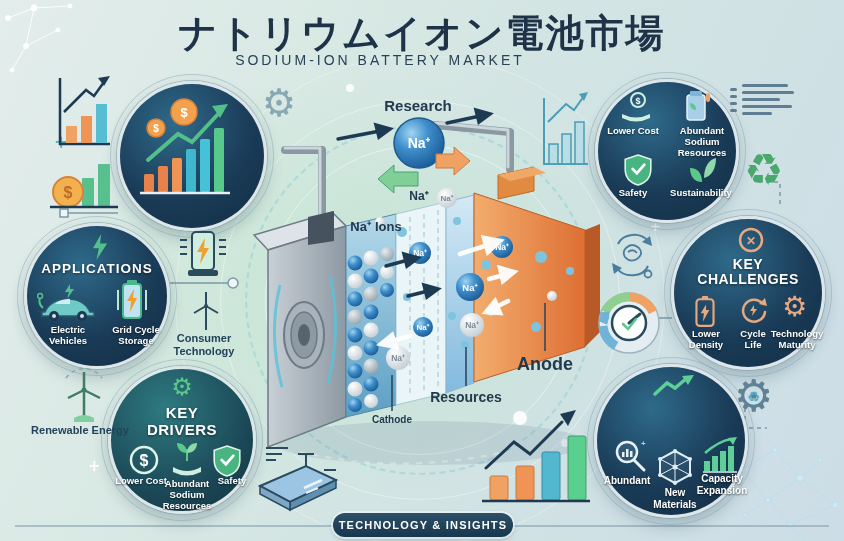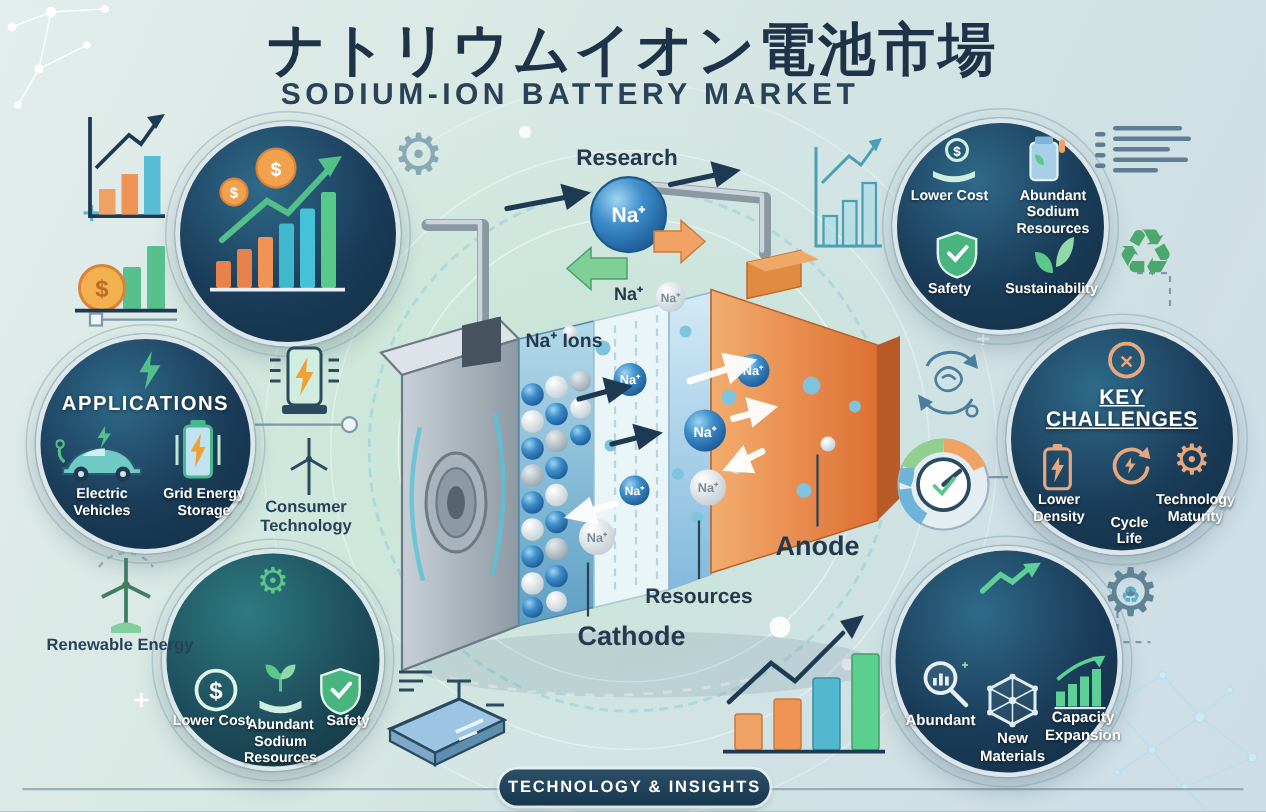--- a/index.html
+++ b/index.html
@@ -4,21 +4,21 @@
 <style>
   * { margin:0; padding:0; box-sizing:border-box; }
   body { font-family:"Liberation Sans", sans-serif; background:#9fb4bd; }
   .stage { position:relative; width:844px; height:541px; overflow:hidden;
     background:linear-gradient(115deg,#e3edec 0%,#d9e9e4 30%,#d2e4e3 55%,#cddde7 100%); }
   .stage::before { content:''; position:absolute; inset:0; pointer-events:none;
     background:radial-gradient(ellipse 430px 300px at 42% 53%, rgba(182,228,196,.55), rgba(182,228,196,0) 70%); }
   .abs { position:absolute; }
   .title-jp { width:844px; top:8px; left:0; text-align:center; font-size:38px; font-weight:800;
     color:#1e3248; letter-spacing:2px; font-family:"DejaVu Sans", sans-serif; }
-  .title-en { width:760px; top:52px; left:0; text-align:center; font-size:20px; font-weight:700;
+  .title-en { width:760px; top:52px; left:0; text-align:center; font-size:14px; font-weight:400;
     letter-spacing:3px; color:#2a4257; }
   .ring { position:absolute; border-radius:50%; border:1px solid rgba(255,255,255,.5); }
   .badge { position:absolute; border-radius:50%;
     background:radial-gradient(circle at 38% 28%, #2f6a8a 0%, #1a3c58 55%, #122c42 100%);
     border:3px solid rgba(242,248,250,.9);
     box-shadow:0 0 0 1px rgba(125,155,170,.55), 0 8px 16px rgba(25,55,75,.25); }
   .badge.teal { background:radial-gradient(circle at 38% 28%, #2e7a80 0%, #1c4a58 60%, #13303f 100%); }
   .badge::after { content:''; position:absolute; inset:-10px; border-radius:50%;
     border:1.5px solid rgba(125,160,175,.45); }
   .badge-title { position:absolute; width:100%; text-align:center; color:#fff; font-weight:800;
@@ -256,21 +256,21 @@
       <g stroke="#2a4254" stroke-width="1.5">
         <line x1="142" y1="280" x2="142" y2="316"></line>
         <line x1="216" y1="252" x2="216" y2="291"></line>
         <line x1="295" y1="208" x2="295" y2="256"></line>
       </g>
     </svg>
 
     <div class="diagram-label" style="left:118px;top:2px;width:100px;font-size:15px;">Research</div>
     <div class="diagram-label" style="left:88px;top:122px;width:76px;font-size:13px;">Na⁺ Ions</div>
     <div class="diagram-label" style="left:152px;top:92px;width:34px;font-size:12px;">Na⁺</div>
-    <div class="diagram-label" style="left:107px;top:319px;width:70px;font-size:18px;margin-left:28px;">Cathode</div>
+    <div class="diagram-label" style="left:107px;top:319px;width:70px;font-size:10px;">Cathode</div>
     <div class="diagram-label" style="left:176px;top:294px;width:80px;font-size:14px;">Resources</div>
     <div class="diagram-label" style="left:263px;top:259px;width:64px;font-size:18px;">Anode</div>
   </div>
 
   <div class="badge" style="left:117px;top:81px;width:150px;height:150px;">
     <svg class="abs" style="left:14px;top:12px;" width="122" height="100" viewBox="0 0 122 100">
       <circle cx="22" cy="32" r="9" fill="#f2a24d" stroke="#d9823a" stroke-width="1.5"></circle>
       <text x="22" y="36" text-anchor="middle" font-size="10" font-weight="bold" fill="#fff">$</text>
       <circle cx="50" cy="16" r="13" fill="#f2a24d" stroke="#d9823a" stroke-width="1.5"></circle>
       <text x="50" y="21" text-anchor="middle" font-size="13" font-weight="bold" fill="#fff">$</text>
@@ -305,25 +305,26 @@
       <circle cx="3" cy="14" r="2.5" fill="none" stroke="#53c08a" stroke-width="1.5"></circle>
     </svg>
     <svg class="abs" style="left:88px;top:52px;" width="34" height="44" viewBox="0 0 34 44">
       <path d="M3 12 V32" stroke="#bfe8d0" stroke-width="2"></path>
       <path d="M31 12 V32" stroke="#bfe8d0" stroke-width="2"></path>
       <rect x="12" y="2" width="10" height="4" rx="1" fill="#49b88a"></rect>
       <rect x="8" y="6" width="18" height="34" rx="3" fill="#bfe3f0" stroke="#49b88a" stroke-width="2"></rect>
       <polygon points="19,11 12,23 16,23 15,34 22,20 18,20" fill="#f0a030"></polygon>
     </svg>
     <div class="item-label" style="left:12px;top:99px;width:58px;">Electric Vehicles</div>
-    <div class="item-label" style="left:80px;top:99px;width:58px;">Grid Energy Storage</div>
+    <div class="item-label" style="left:80px;top:99px;width:58px;">Grid Cycle Storage</div>
   </div>
 
   <div class="badge teal" style="left:108px;top:366px;width:148px;height:148px;">
     <span class="glyph" style="left:0;top:6px;width:100%;text-align:center;font-size:24px;color:#5bc88a;">⚙</span>
+    <div class="badge-title" style="top:36px;font-size:15px;padding:0 34px;">KEY DRIVERS</div>
     <svg class="abs" style="left:18px;top:76px;" width="30" height="30" viewBox="0 0 30 30">
       <circle cx="15" cy="15" r="13" fill="none" stroke="#dff4e8" stroke-width="2.5"></circle>
       <text x="15" y="21" text-anchor="middle" font-size="16" font-weight="bold" fill="#fff">$</text>
     </svg>
     <svg class="abs" style="left:58px;top:72px;" width="36" height="36" viewBox="0 0 36 36">
       <path d="M18 20 V8" stroke="#5bc88a" stroke-width="2"></path>
       <path d="M18 12 C12 12 8 8 8 2 C14 2 18 6 18 12 Z" fill="#5bc88a"></path>
       <path d="M18 12 C24 12 28 8 28 2 C22 2 18 6 18 12 Z" fill="#8fd8a8"></path>
       <path d="M4 26 Q18 34 32 26 L32 31 Q18 38 4 31 Z" fill="#cfeee0"></path>
     </svg>
@@ -360,34 +361,34 @@
     </svg>
     <div class="item-label" style="left:10px;top:106px;width:50px;">Safety</div>
     <div class="item-label" style="left:68px;top:106px;width:70px;">Sustainability</div>
   </div>
 
   <div class="badge" style="left:671px;top:216px;width:154px;height:154px;">
     <svg class="abs" style="left:64px;top:8px;" width="26" height="26" viewBox="0 0 26 26">
       <circle cx="13" cy="13" r="11" fill="none" stroke="#e8a87f" stroke-width="2.5"></circle>
       <text x="13" y="18" text-anchor="middle" font-size="12" font-weight="bold" fill="#e8a87f">✕</text>
     </svg>
-    <div class="badge-title" style="top:38px;font-size:14px;padding:0 22px;text-decoration:underline;">KEY CHALLENGES</div>
+    <div class="badge-title" style="top:38px;font-size:14px;padding:0 22px;">KEY CHALLENGES</div>
     <svg class="abs" style="left:20px;top:76px;" width="22" height="32" viewBox="0 0 20 30">
       <rect x="7" y="1" width="6" height="3" rx="1" fill="#e8a87f"></rect>
       <rect x="2" y="4" width="16" height="25" rx="3" fill="none" stroke="#e8a87f" stroke-width="2"></rect>
       <polygon points="11,9 6,17 9,17 8,25 14,14 11,14" fill="#e8a87f"></polygon>
     </svg>
     <svg class="abs" style="left:64px;top:76px;" width="30" height="30" viewBox="0 0 30 30">
       <path d="M24 8 A11 11 0 1 0 27 17" fill="none" stroke="#e8a87f" stroke-width="2.5" stroke-linecap="round"></path>
       <polygon points="27,3 21,9 29,11" fill="#e8a87f"></polygon>
       <polygon points="16,10 12,16 15,16 14,21 19,14 16,14" fill="#e8a87f"></polygon>
     </svg>
     <span class="glyph" style="left:108px;top:74px;font-size:28px;color:#e8a87f;">⚙</span>
     <div class="item-label" style="left:6px;top:110px;width:52px;">Lower Density</div>
-    <div class="item-label" style="left:60px;top:125px;width:38px;">Cycle Life</div>
+    <div class="item-label" style="left:60px;top:110px;width:38px;">Cycle Life</div>
     <div class="item-label" style="left:96px;top:110px;width:54px;">Technology Maturity</div>
   </div>
 
   <div class="badge" style="left:594px;top:364px;width:154px;height:154px;">
     <svg class="abs" style="left:56px;top:8px;" width="42" height="22" viewBox="0 0 42 22">
       <polyline points="2,19 14,8 22,13 34,3" stroke="#5ecf96" stroke-width="3.5" fill="none" stroke-linecap="round"></polyline>
       <polygon points="41,0 29,1 35,10" fill="#5ecf96"></polygon>
     </svg>
     <svg class="abs" style="left:16px;top:72px;" width="34" height="34" viewBox="0 0 34 34">
       <circle cx="14" cy="13" r="10" fill="rgba(255,255,255,.08)" stroke="#e6f2f8" stroke-width="2.5"></circle>

